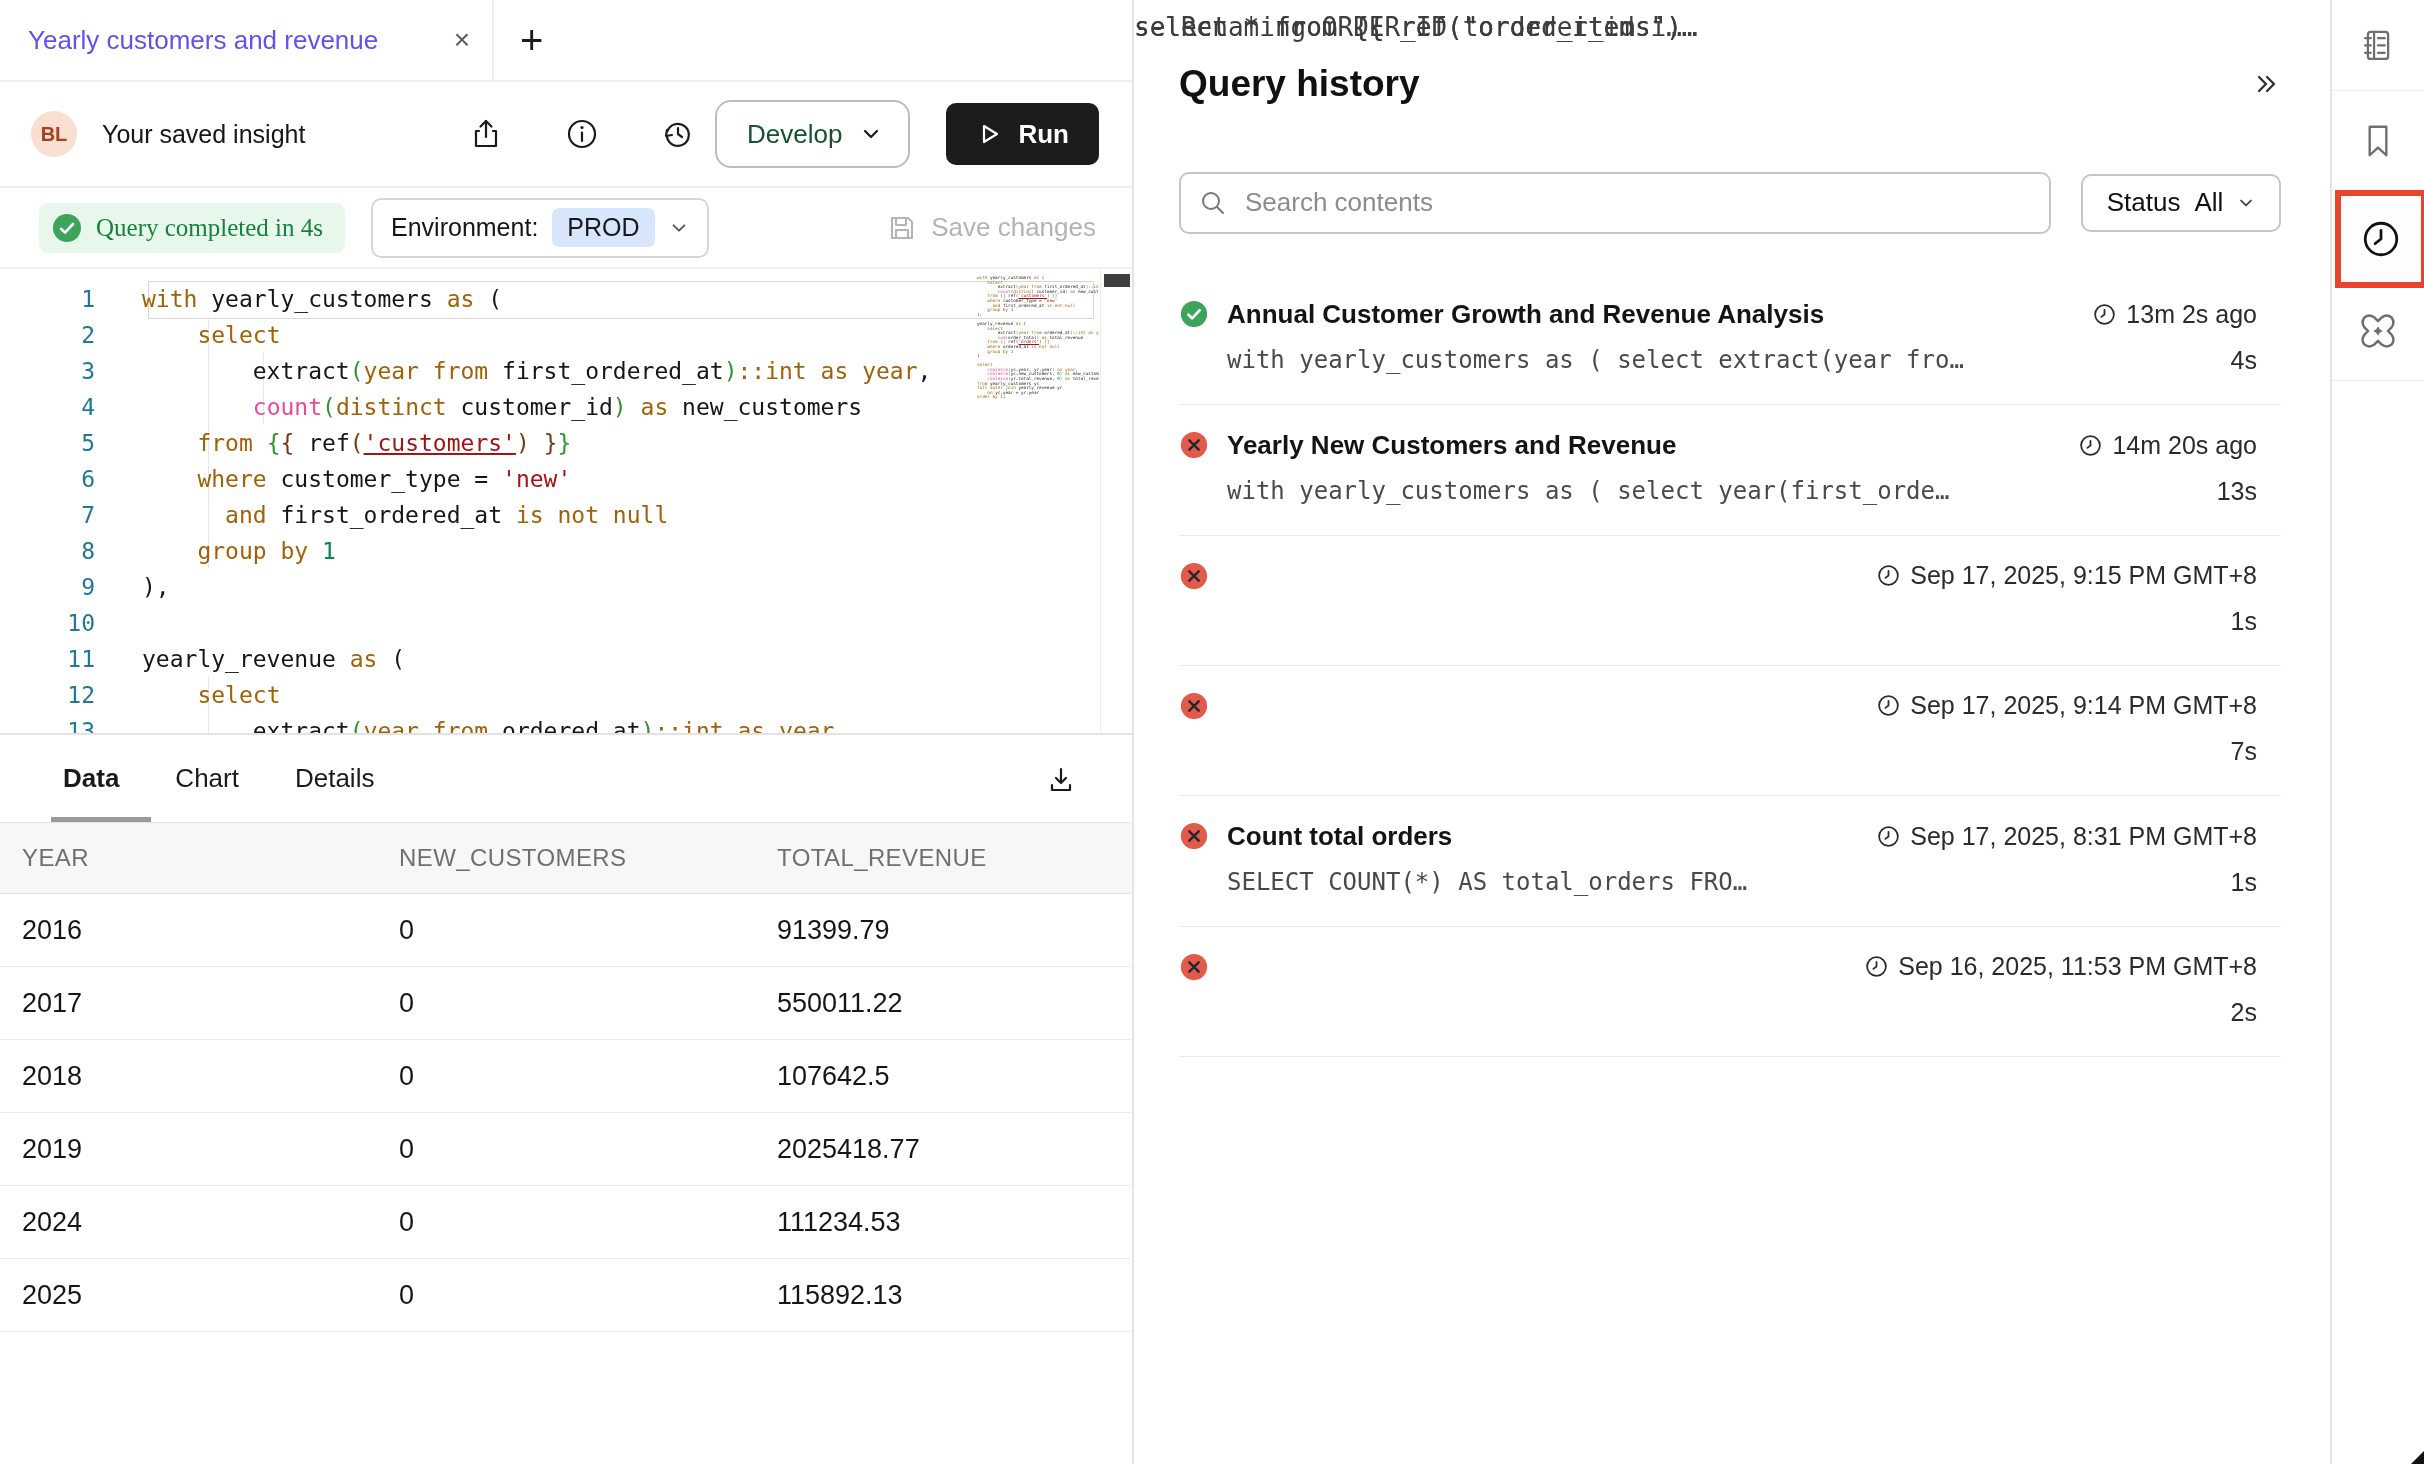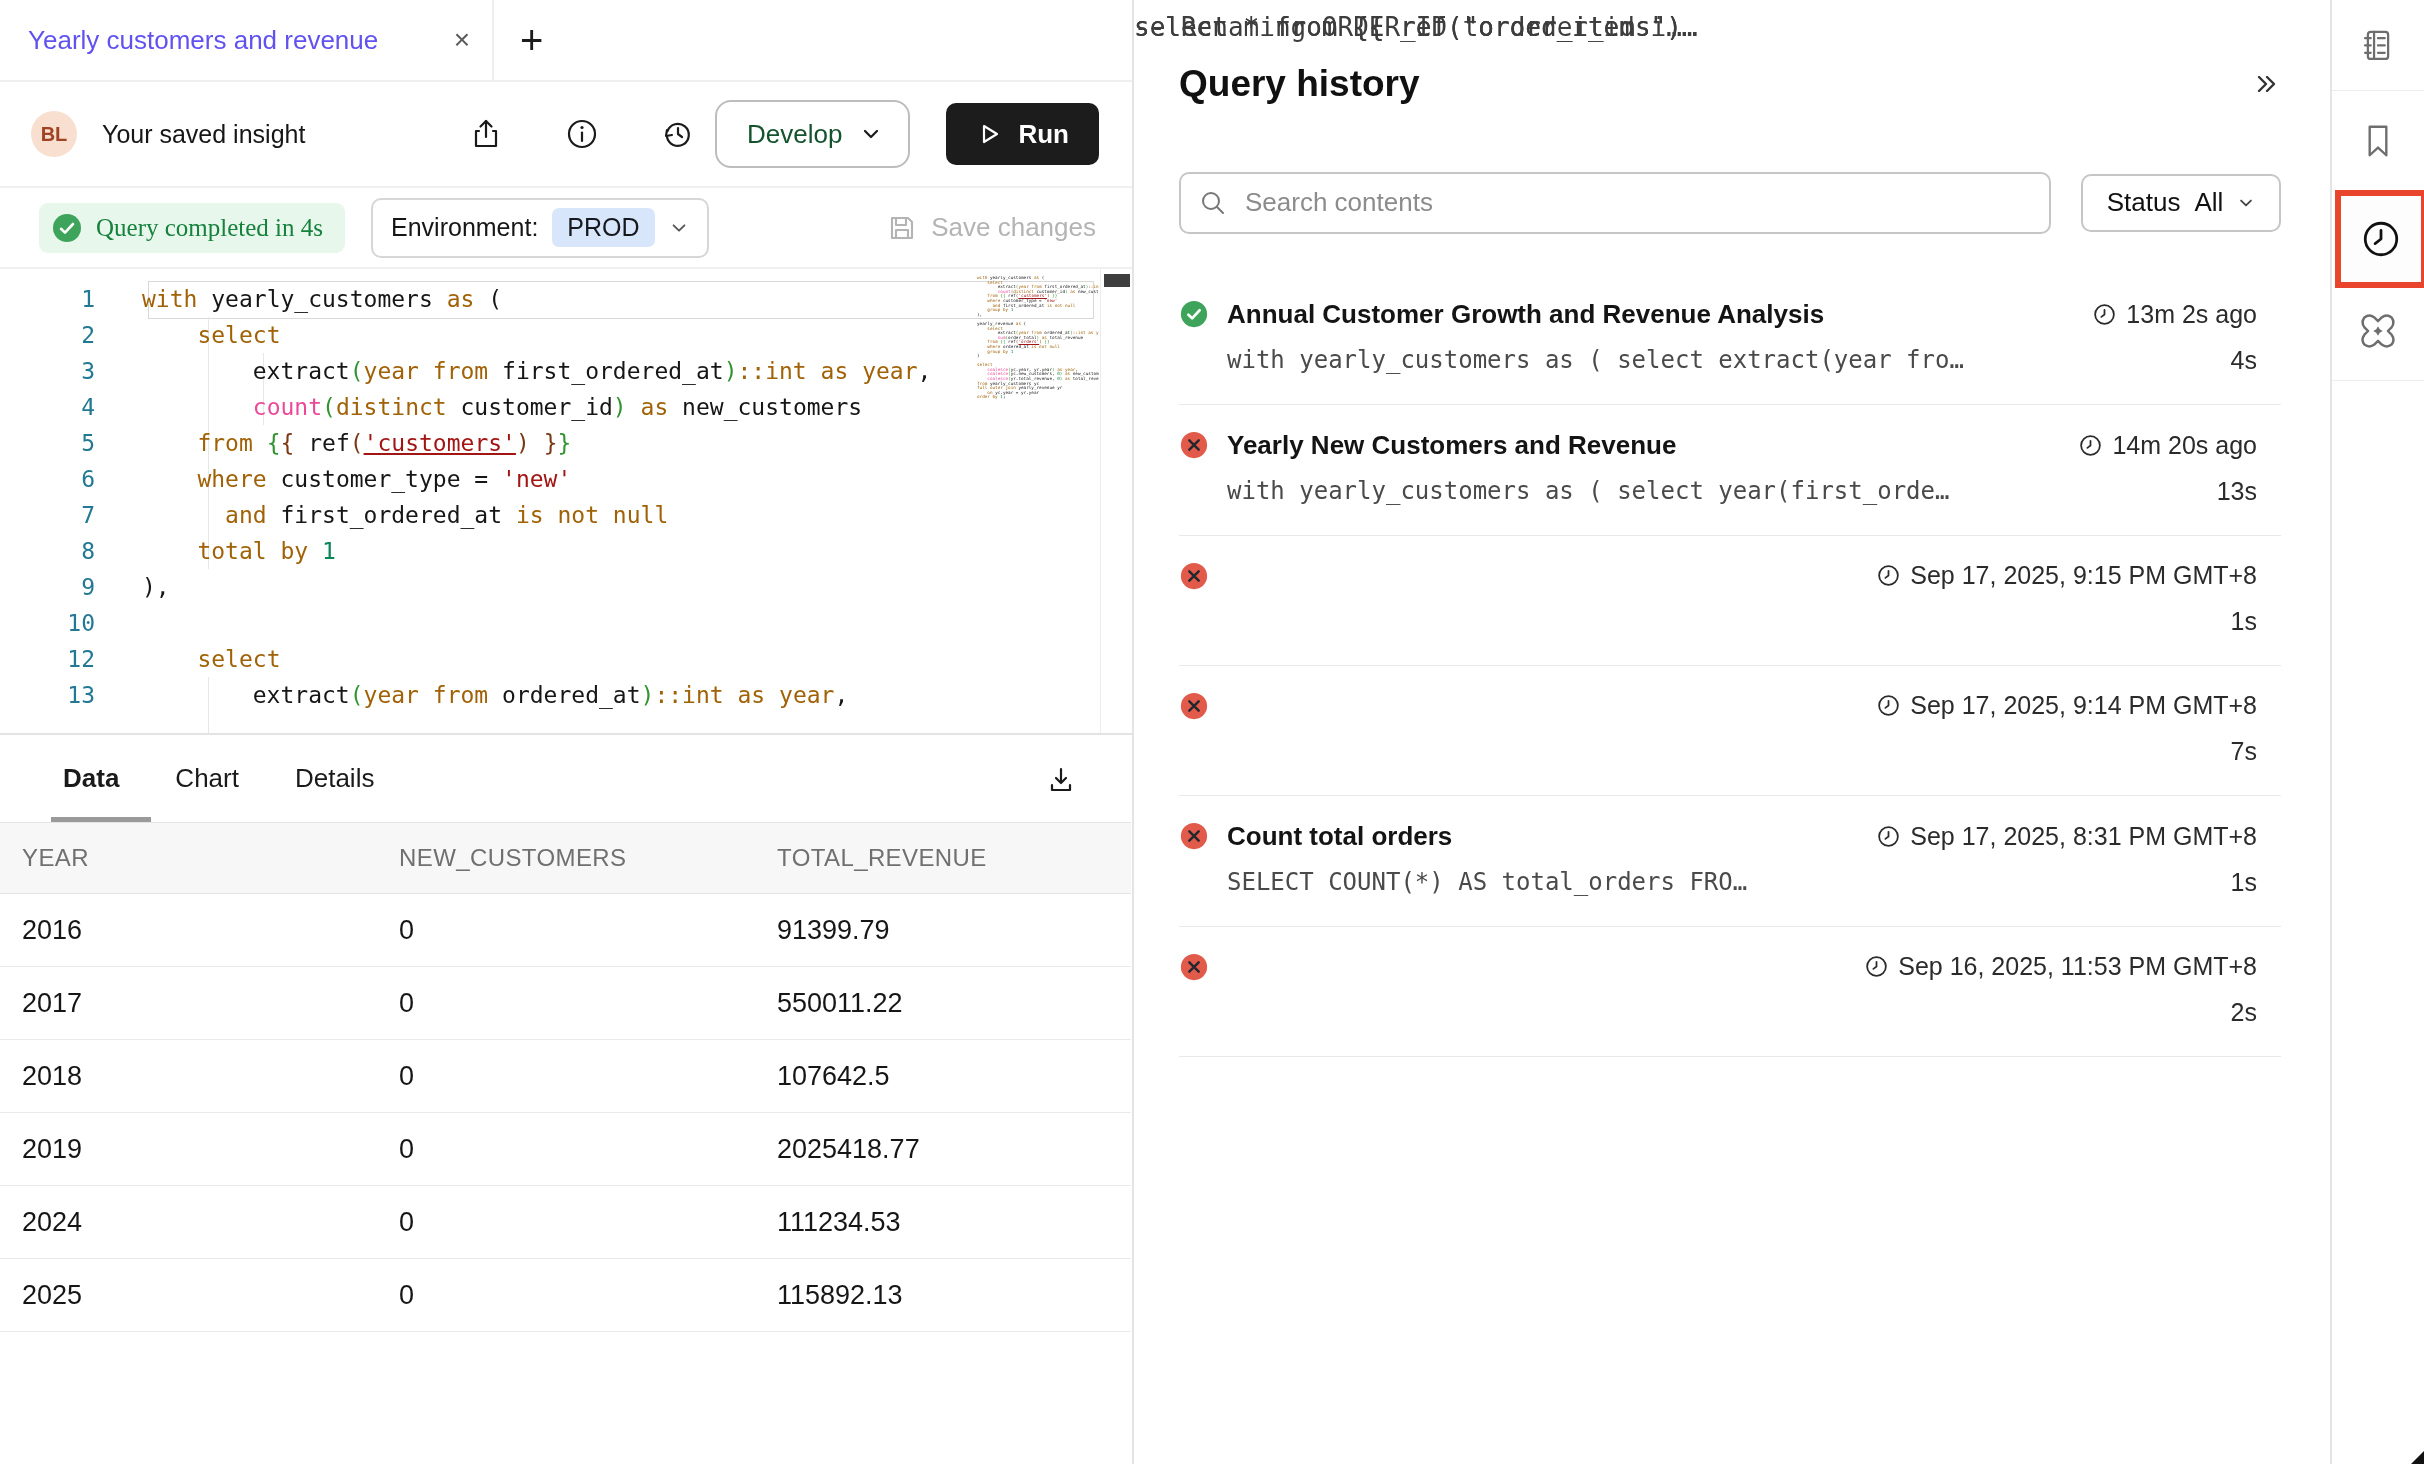--- a/index.html
+++ b/index.html
@@ -182,23 +182,24 @@
       <div class="guide" style="left:263px;top:84px;height:72px;"></div>
       <div class="guide" style="left:208px;top:408px;height:56px;"></div>
       <div class="code" id="code-lines">
           <div class="cl"><span class="ln">1</span><span class="ct"><span class="tk-kw">with</span><span class="tk-pl"> yearly_customers </span><span class="tk-kw">as</span><span class="tk-pl"> (</span></span></div>
           <div class="cl"><span class="ln">2</span><span class="ct"><span class="tk-pl">    </span><span class="tk-kw">select</span></span></div>
           <div class="cl"><span class="ln">3</span><span class="ct"><span class="tk-pl">        extract</span><span class="tk-g">(</span><span class="tk-kw">year</span><span class="tk-pl"> </span><span class="tk-kw">from</span><span class="tk-pl"> first_ordered_at</span><span class="tk-g">)</span><span class="tk-kw">::int</span><span class="tk-pl"> </span><span class="tk-kw">as</span><span class="tk-pl"> </span><span class="tk-kw">year</span><span class="tk-pl">,</span></span></div>
           <div class="cl"><span class="ln">4</span><span class="ct"><span class="tk-pl">        </span><span class="tk-fn">count</span><span class="tk-g">(</span><span class="tk-kw">distinct</span><span class="tk-pl"> customer_id</span><span class="tk-g">)</span><span class="tk-pl"> </span><span class="tk-kw">as</span><span class="tk-pl"> new_customers</span></span></div>
           <div class="cl"><span class="ln">5</span><span class="ct"><span class="tk-pl">    </span><span class="tk-kw">from</span><span class="tk-pl"> </span><span class="tk-g">{</span><span class="tk-b">{</span><span class="tk-pl"> ref</span><span class="tk-b">(</span><span class="tk-lnk">'customers'</span><span class="tk-b">)</span><span class="tk-pl"> </span><span class="tk-b">}</span><span class="tk-g">}</span></span></div>
           <div class="cl"><span class="ln">6</span><span class="ct"><span class="tk-pl">    </span><span class="tk-kw">where</span><span class="tk-pl"> customer_type = </span><span class="tk-str">'new'</span></span></div>
           <div class="cl"><span class="ln">7</span><span class="ct"><span class="tk-pl">      </span><span class="tk-kw">and</span><span class="tk-pl"> first_ordered_at </span><span class="tk-kw">is</span><span class="tk-pl"> </span><span class="tk-kw">not</span><span class="tk-pl"> </span><span class="tk-kw">null</span></span></div>
-          <div class="cl"><span class="ln">8</span><span class="ct"><span class="tk-pl">    </span><span class="tk-kw">total</span><span class="tk-pl"> </span><span class="tk-kw">by</span><span class="tk-pl"> </span><span class="tk-num">1</span></span></div>
+          <div class="cl"><span class="ln">8</span><span class="ct"><span class="tk-pl">    </span><span class="tk-kw">group</span><span class="tk-pl"> </span><span class="tk-kw">by</span><span class="tk-pl"> </span><span class="tk-num">1</span></span></div>
           <div class="cl"><span class="ln">9</span><span class="ct"><span class="tk-pl">),</span></span></div>
           <div class="cl"><span class="ln">10</span><span class="ct"></span></div>
+          <div class="cl"><span class="ln">11</span><span class="ct"><span class="tk-pl">yearly_revenue </span><span class="tk-kw">as</span><span class="tk-pl"> (</span></span></div>
           <div class="cl"><span class="ln">12</span><span class="ct"><span class="tk-pl">    </span><span class="tk-kw">select</span></span></div>
           <div class="cl"><span class="ln">13</span><span class="ct"><span class="tk-pl">        extract</span><span class="tk-g">(</span><span class="tk-kw">year</span><span class="tk-pl"> </span><span class="tk-kw">from</span><span class="tk-pl"> ordered_at</span><span class="tk-g">)</span><span class="tk-kw">::int</span><span class="tk-pl"> </span><span class="tk-kw">as</span><span class="tk-pl"> </span><span class="tk-kw">year</span><span class="tk-pl">,</span></span></div>
         </div>
       <div class="minimap mm" id="minimap"><div style="white-space: pre; height: 4.6px;"><span class="tk-kw">with</span><span class="tk-pl"> yearly_customers </span><span class="tk-kw">as</span><span class="tk-pl"> (</span></div><div style="white-space: pre; height: 4.6px;"><span class="tk-pl">    </span><span class="tk-kw">select</span></div><div style="white-space: pre; height: 4.6px;"><span class="tk-pl">        extract</span><span class="tk-g">(</span><span class="tk-kw">year from</span><span class="tk-pl"> first_ordered_at</span><span class="tk-g">)</span><span class="tk-kw">::int as year</span></div><div style="white-space: pre; height: 4.6px;"><span class="tk-pl">        </span><span class="tk-fn">count</span><span class="tk-g">(</span><span class="tk-kw">distinct</span><span class="tk-pl"> customer_id</span><span class="tk-g">)</span><span class="tk-kw"> as</span><span class="tk-pl"> new_customers</span></div><div style="white-space: pre; height: 4.6px;"><span class="tk-pl">    </span><span class="tk-kw">from</span><span class="tk-pl"> </span><span class="tk-g">{{</span><span class="tk-pl"> ref</span><span class="tk-b">(</span><span class="tk-lnk">'customers'</span><span class="tk-b">)</span><span class="tk-pl"> </span><span class="tk-g">}}</span></div><div style="white-space: pre; height: 4.6px;"><span class="tk-pl">    </span><span class="tk-kw">where</span><span class="tk-pl"> customer_type = </span><span class="tk-str">'new'</span></div><div style="white-space: pre; height: 4.6px;"><span class="tk-pl">      </span><span class="tk-kw">and</span><span class="tk-pl"> first_ordered_at </span><span class="tk-kw">is not null</span></div><div style="white-space: pre; height: 4.6px;"><span class="tk-pl">    </span><span class="tk-kw">group by</span><span class="tk-pl"> </span><span class="tk-num">1</span></div><div style="white-space: pre; height: 4.6px;"><span class="tk-pl">),</span></div><div style="white-space: pre; height: 4.6px;"></div><div style="white-space: pre; height: 4.6px;"><span class="tk-pl">yearly_revenue </span><span class="tk-kw">as</span><span class="tk-pl"> (</span></div><div style="white-space: pre; height: 4.6px;"><span class="tk-pl">    </span><span class="tk-kw">select</span></div><div style="white-space: pre; height: 4.6px;"><span class="tk-pl">        extract</span><span class="tk-g">(</span><span class="tk-kw">year from</span><span class="tk-pl"> ordered_at</span><span class="tk-g">)</span><span class="tk-kw">::int as year</span></div><div style="white-space: pre; height: 4.6px;"><span class="tk-pl">        </span><span class="tk-fn">sum</span><span class="tk-g">(</span><span class="tk-pl">order_total</span><span class="tk-g">)</span><span class="tk-kw"> as</span><span class="tk-pl"> total_revenue</span></div><div style="white-space: pre; height: 4.6px;"><span class="tk-pl">    </span><span class="tk-kw">from</span><span class="tk-pl"> </span><span class="tk-g">{{</span><span class="tk-pl"> ref</span><span class="tk-b">(</span><span class="tk-lnk">'orders'</span><span class="tk-b">)</span><span class="tk-pl"> </span><span class="tk-g">}}</span></div><div style="white-space: pre; height: 4.6px;"><span class="tk-pl">    </span><span class="tk-kw">where</span><span class="tk-pl"> ordered_at </span><span class="tk-kw">is not null</span></div><div style="white-space: pre; height: 4.6px;"><span class="tk-pl">    </span><span class="tk-kw">group by</span><span class="tk-pl"> </span><span class="tk-num">1</span></div><div style="white-space: pre; height: 4.6px;"><span class="tk-pl">)</span></div><div style="white-space: pre; height: 4.6px;"></div><div style="white-space: pre; height: 4.6px;"><span class="tk-kw">select</span></div><div style="white-space: pre; height: 4.6px;"><span class="tk-pl">    </span><span class="tk-fn">coalesce</span><span class="tk-g">(</span><span class="tk-pl">yc.year, yr.year</span><span class="tk-g">)</span><span class="tk-kw"> as year</span><span class="tk-pl">,</span></div><div style="white-space: pre; height: 4.6px;"><span class="tk-pl">    </span><span class="tk-fn">coalesce</span><span class="tk-g">(</span><span class="tk-pl">yc.new_customers, </span><span class="tk-num">0</span><span class="tk-g">)</span><span class="tk-kw"> as</span><span class="tk-pl"> new_customers,</span></div><div style="white-space: pre; height: 4.6px;"><span class="tk-pl">    </span><span class="tk-fn">coalesce</span><span class="tk-g">(</span><span class="tk-pl">yr.total_revenue, </span><span class="tk-num">0</span><span class="tk-g">)</span><span class="tk-kw"> as</span><span class="tk-pl"> total_revenue</span></div><div style="white-space: pre; height: 4.6px;"><span class="tk-kw">from</span><span class="tk-pl"> yearly_customers yc</span></div><div style="white-space: pre; height: 4.6px;"><span class="tk-kw">full outer join</span><span class="tk-pl"> yearly_revenue yr</span></div><div style="white-space: pre; height: 4.6px;"><span class="tk-pl">    </span><span class="tk-kw">on</span><span class="tk-pl"> yc.year = yr.year</span></div><div style="white-space: pre; height: 4.6px;"><span class="tk-kw">order by</span><span class="tk-pl"> </span><span class="tk-num">1</span><span class="tk-pl">;</span></div></div>
       <div class="scroll-lane">
         <div class="scroll-thumb"></div>
       </div>
     </div>
 
     <div class="resultsbar">

